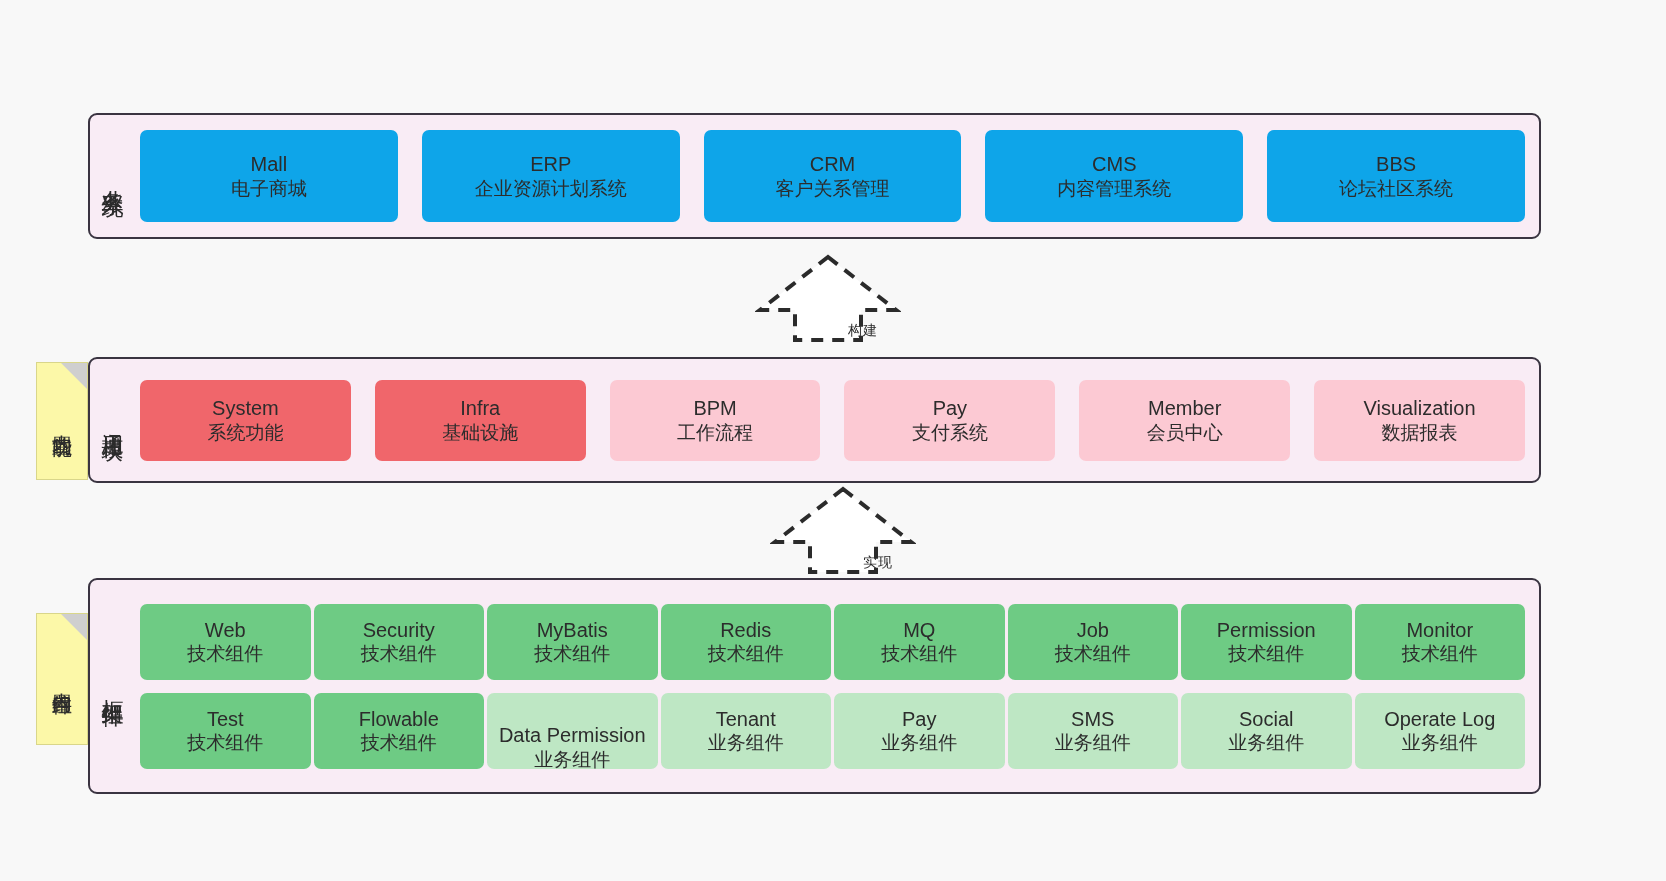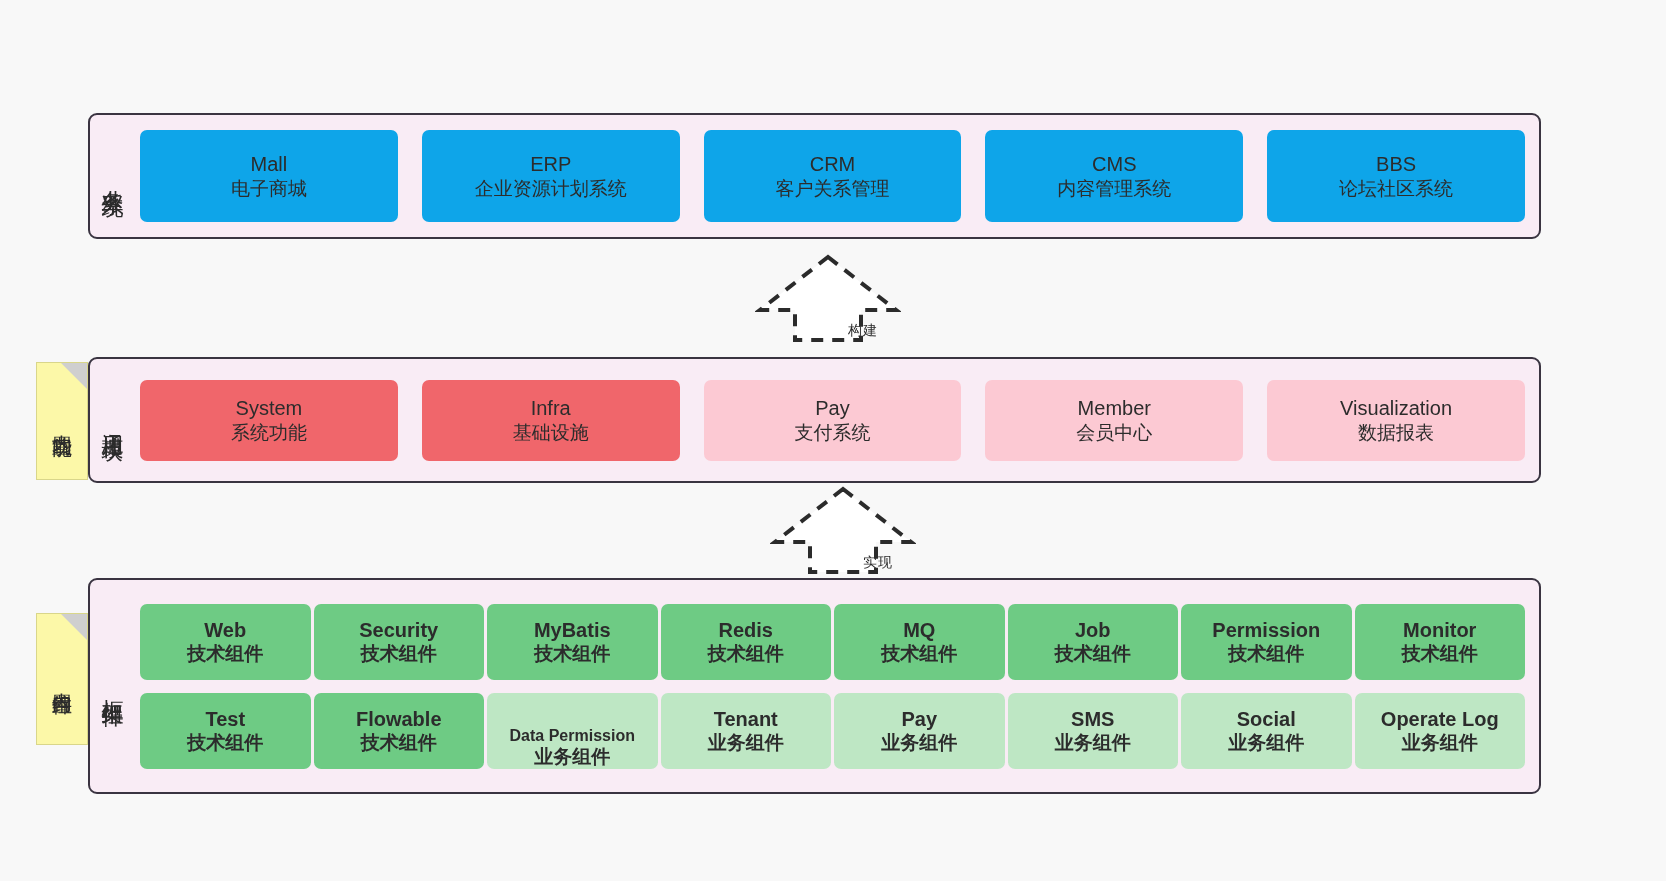--- a/index.html
+++ b/index.html
@@ -54,42 +54,42 @@
     flex-direction: column;
     align-items: center;
     justify-content: center;
     text-align: center;
     color: #2c2c2c;
     line-height: 1.22;
     padding: 4px 6px;
   }
   .card .t1 { font-size: 20px; }
   .card .t2 { font-size: 19px; }
-  .card.compact .t1 { font-size: 16px; margin-top: 33px; }
+  .card.compact .t1 { font-size: 20px; margin-top: 33px; }
 
   
   #layer-business { left: 88px; top: 113px; width: 1453px; height: 126px; }
   #layer-business .layer-body { gap: 24px; }
   .card-blue { background: #0ea5e9; flex: 1 1 0; height: 92px; justify-content: center; }
 
   
   #layer-common { left: 88px; top: 357px; width: 1453px; height: 126px; }
   #layer-common .layer-body { gap: 24px; }
   .card-red  { background: #f0666b; flex: 1 1 0; height: 81px; }
   .card-pink { background: #fcc9d3; flex: 1 1 0; height: 81px; }
 
   
   #layer-framework { left: 88px; top: 578px; width: 1453px; height: 216px; }
   #layer-framework .layer-body {
     flex-direction: column;
     justify-content: center;
     gap: 13px;
     padding: 0 14px 0 6px;
   }
-  .fw-row { display: flex; width: 100%; gap: 3px; font-weight: bold; }
+  .fw-row { display: flex; width: 100%; gap: 3px; }
   .card-green-dark  { background: #6ecb84; flex: 1 1 0; height: 76px; }
   .card-green-light { background: #bee7c4; flex: 1 1 0; height: 76px; }
 
   
   .sticky {
     position: absolute;
     background: #fcf8a8;
     border: 1px solid #d9d68a;
     display: flex;
     align-items: center;
@@ -177,20 +177,24 @@
     <div class="layer-body">
       <div class="card card-red">
         <span class="t1">System</span>
         <span class="t2">系统功能</span>
       </div>
       <div class="card card-red">
         <span class="t1">Infra</span>
         <span class="t2">基础设施</span>
       </div>
       <div class="card card-pink">
+        <span class="t1">BPM</span>
+        <span class="t2">工作流程</span>
+      </div>
+      <div class="card card-pink">
         <span class="t1">Pay</span>
         <span class="t2">支付系统</span>
       </div>
       <div class="card card-pink">
         <span class="t1">Member</span>
         <span class="t2">会员中心</span>
       </div>
       <div class="card card-pink">
         <span class="t1">Visualization</span>
         <span class="t2">数据报表</span>

